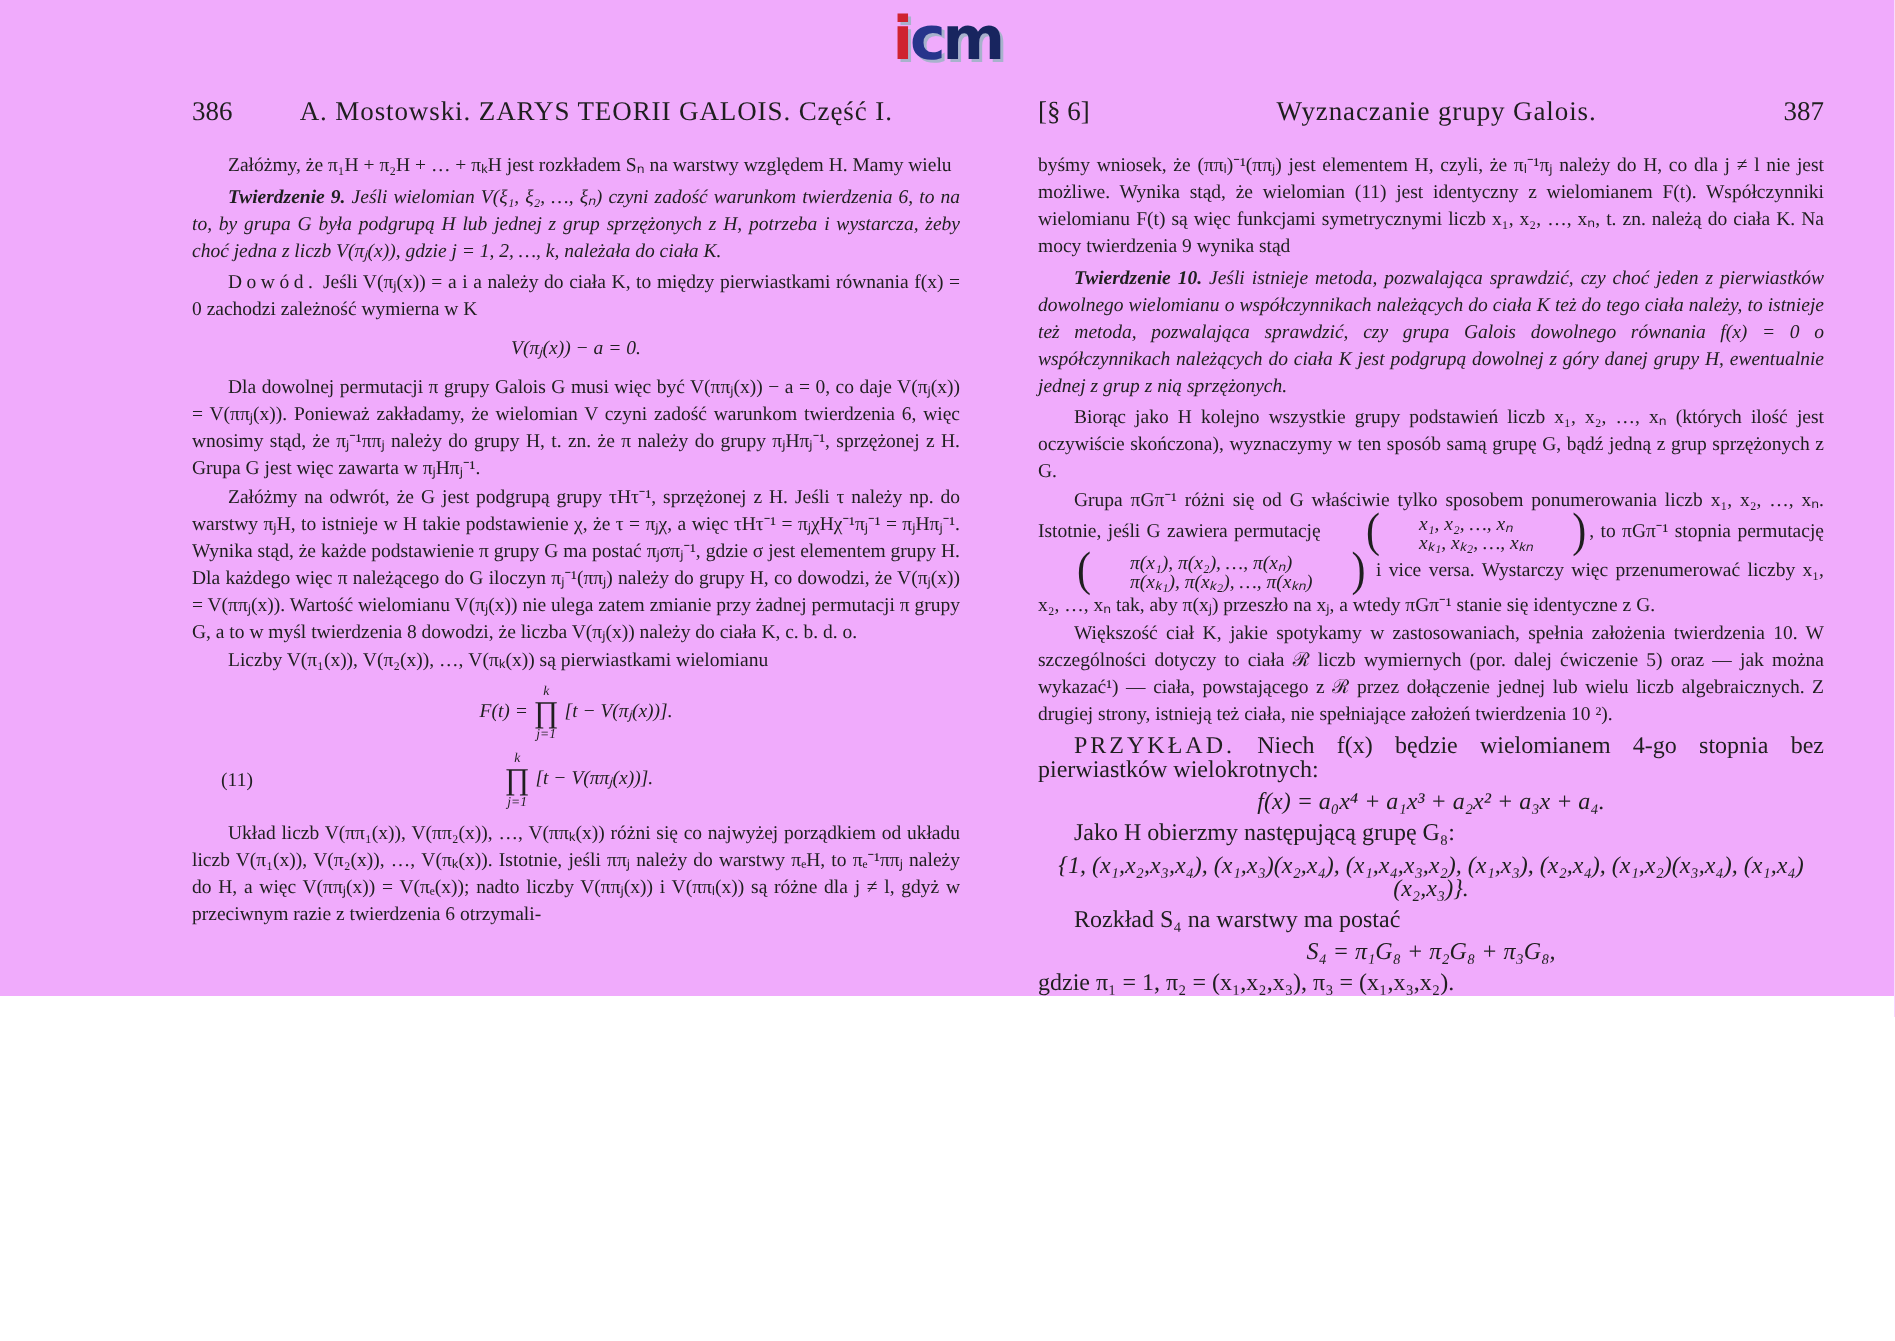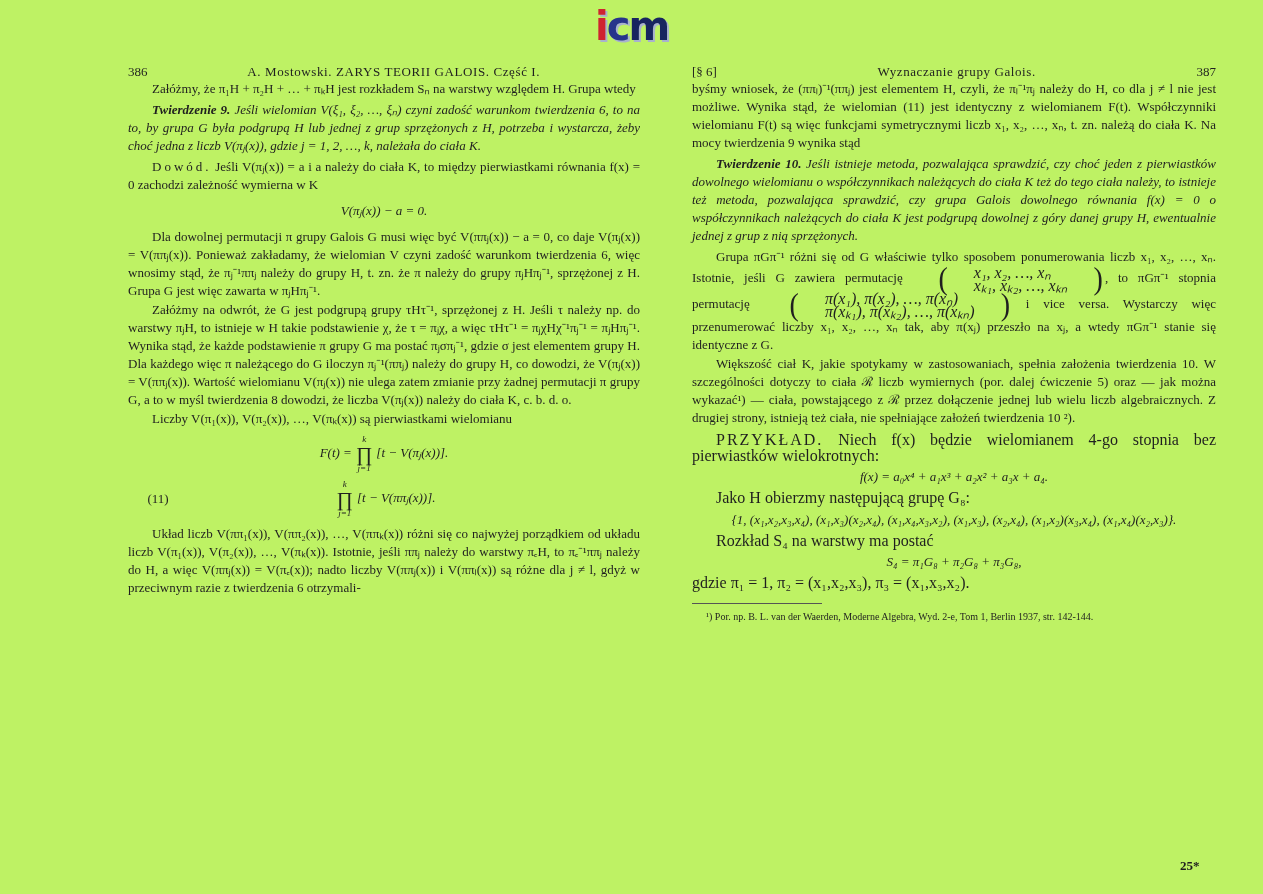--- a/index.html
+++ b/index.html
@@ -1,37 +1,37 @@
 <!DOCTYPE html>
 <html><head>
 <meta charset="utf-8">
 <style>
   html,body{margin:0;padding:0;background:#ffffff;}
   .canvas{
-    position:relative;width:1263px;height:894px;overflow:hidden;
-    background:#bef264;color:#1f1f1f;
+    position:relative;width:1263px;height:664px;overflow:hidden;
+    background:#f0abfc;color:#1f1f1f;
     font-family:"Liberation Serif", serif;
   }
   
   .logo{
     position:absolute;top:6px;left:50%;transform:translateX(-50%);
     font-family:"DejaVu Sans", sans-serif;font-weight:bold;
     font-size:40px;line-height:1;letter-spacing:-2px;
     text-shadow:2px 2px 0 #a8b2cc;
     user-select:none;
   }
   .logo .li{color:#cf2330;}
   .logo .lc{color:#27348b;}
   .logo .lm{color:#18255f;}
   
   .page{position:absolute;top:64px;}
   .page.left{left:128px;width:512px;}
   .page.right{left:692px;width:524px;}
   .pghead{
-    display:flex;align-items:flex-start;font-size:13px;
+    display:flex;align-items:flex-start;font-size:18px;margin-bottom:16px;
   }
   .pghead .pgnum{flex:0 0 auto;}
   .pghead .runhead{flex:1;text-align:center;letter-spacing:0.6px;}
   .pghead.three .sect{flex:0 0 auto;}
   .pghead.three .pgnum{margin-left:auto;flex:0 0 auto;}
   
   .para{
     margin:0 0 1px 0;font-size:13px;line-height:18px;text-align:justify;
   }
   .indent{text-indent:24px;}
@@ -52,27 +52,27 @@
     vertical-align:middle;line-height:1;margin:0 4px;font-style:italic;
   }
   .prod .lim{font-size:9px;line-height:9px;}
   .prod .op{font-size:20px;line-height:20px;font-style:normal;}
   
   .pmatrix{
     display:inline-flex;align-items:center;vertical-align:middle;
     font-style:italic;margin:0 2px;
   }
   .pmatrix .paren{font-size:28px;line-height:26px;transform:scaleY(1.15);font-style:normal;}
-  .pmatrix .rows{display:inline-flex;flex-direction:column;font-size:16px;line-height:13px;padding:0 2px;}
+  .pmatrix .rows{display:inline-flex;flex-direction:column;font-size:13px;line-height:13px;padding:0 2px;}
   
   .small{font-size:16px;line-height:15.5px;}
   .small.para{margin-top:5px;}
   .exlead{letter-spacing:2px;}
   .sformula{
-    text-align:center;font-style:italic;font-size:13px;margin:6px 0;line-height:15px;
+    text-align:center;font-style:italic;font-size:16px;margin:6px 0;line-height:15px;
   }
   
   .fnrule{width:130px;border-top:1px solid #555;margin:12px 0 5px 0;height:0;}
   .footnote{font-size:10px;line-height:15.5px;text-align:justify;margin:0 0 2px 0;text-indent:14px;}
   .footer-mark{position:absolute;top:858px;left:1180px;font-size:13px;font-weight:bold;}
 </style>
 </head>
 <body>
 
 <div class="canvas">
@@ -80,21 +80,21 @@
   <div class="logo">
     <span class="li">i</span><span class="lc">c</span><span class="lm">m</span>
   </div>
 
   <div class="page left">
     <div class="pghead">
       <span class="pgnum">386</span>
       <span class="runhead">A. Mostowski. ZARYS TEORII GALOIS. Część I.</span>
     </div>
 
-    <p class="para indent">Załóżmy, że π₁H + π₂H + … + πₖH jest rozkładem Sₙ na warstwy względem H. Grupa wtedy</p>
+    <p class="para indent">Załóżmy, że π₁H + π₂H + … + πₖH jest rozkładem Sₙ na warstwy względem H. Mamy wielu</p>
 
     <p class="para indent thm"><span class="lead">Twierdzenie 9.</span><span> Jeśli wielomian V(ξ₁, ξ₂, …, ξₙ) czyni zadość warunkom twierdzenia 6, to na to, by grupa G była podgrupą H lub jednej z grup sprzężonych z H, potrzeba i wystarcza, żeby choć jedna z liczb V(πⱼ(x)), gdzie j = 1, 2, …, k, należała do ciała K.</span></p>
 
     <p class="para indent"><span class="spaced">Dowód.</span><span> Jeśli V(πⱼ(x)) = a i a należy do ciała K, to między pierwiastkami równania f(x) = 0 zachodzi zależność wymierna w K</span></p>
 
     <div class="formula">V(πⱼ(x)) − a = 0.</div>
 
     <p class="para indent">Dla dowolnej permutacji π grupy Galois G musi więc być V(ππⱼ(x)) − a = 0, co daje V(πⱼ(x)) = V(ππⱼ(x)). Ponieważ zakładamy, że wielomian V czyni zadość warunkom twierdzenia 6, więc wnosimy stąd, że πⱼ⁻¹ππⱼ należy do grupy H, t. zn. że π należy do grupy πⱼHπⱼ⁻¹, sprzężonej z H. Grupa G jest więc zawarta w πⱼHπⱼ⁻¹.</p>
 
     <p class="para indent">Załóżmy na odwrót, że G jest podgrupą grupy τHτ⁻¹, sprzężonej z H. Jeśli τ należy np. do warstwy πⱼH, to istnieje w H takie podstawienie χ, że τ = πⱼχ, a więc τHτ⁻¹ = πⱼχHχ⁻¹πⱼ⁻¹ = πⱼHπⱼ⁻¹. Wynika stąd, że każde podstawienie π grupy G ma postać πⱼσπⱼ⁻¹, gdzie σ jest elementem grupy H. Dla każdego więc π należącego do G iloczyn πⱼ⁻¹(ππⱼ) należy do grupy H, co dowodzi, że V(πⱼ(x)) = V(ππⱼ(x)). Wartość wielomianu V(πⱼ(x)) nie ulega zatem zmianie przy żadnej permutacji π grupy G, a to w myśl twierdzenia 8 dowodzi, że liczba V(πⱼ(x)) należy do ciała K, c. b. d. o.</p>
@@ -127,20 +127,21 @@
     <div class="pghead three">
       <span class="sect">[§ 6]</span>
       <span class="runhead">Wyznaczanie grupy Galois.</span>
       <span class="pgnum">387</span>
     </div>
 
     <p class="para">byśmy wniosek, że (ππₗ)⁻¹(ππⱼ) jest elementem H, czyli, że πₗ⁻¹πⱼ należy do H, co dla j ≠ l nie jest możliwe. Wynika stąd, że wielomian (11) jest identyczny z wielomianem F(t). Współczynniki wielomianu F(t) są więc funkcjami symetrycznymi liczb x₁, x₂, …, xₙ, t. zn. należą do ciała K. Na mocy twierdzenia 9 wynika stąd</p>
 
     <p class="para indent thm"><span class="lead">Twierdzenie 10.</span><span> Jeśli istnieje metoda, pozwalająca sprawdzić, czy choć jeden z pierwiastków dowolnego wielomianu o współczynnikach należących do ciała K też do tego ciała należy, to istnieje też metoda, pozwalająca sprawdzić, czy grupa Galois dowolnego równania f(x) = 0 o współczynnikach należących do ciała K jest podgrupą dowolnej z góry danej grupy H, ewentualnie jednej z grup z nią sprzężonych.</span></p>
 
+    <p class="para indent">Biorąc jako H kolejno wszystkie grupy podstawień liczb x₁, x₂, …, xₙ (których ilość jest oczywiście skończona), wyznaczymy w ten sposób samą grupę G, bądź jedną z grup sprzężonych z G.</p>
 
     <p class="para indent"><span>Grupa πGπ⁻¹ różni się od G właściwie tylko sposobem ponumerowania liczb x₁, x₂, …, xₙ. Istotnie, jeśli G zawiera permutację </span><span class="pmatrix">
           <span class="paren">(</span>
           <span class="rows">
             <span>x₁, x₂, …, xₙ</span>
             <span>xₖ₁, xₖ₂, …, xₖₙ</span>
           </span>
           <span class="paren">)</span>
         </span><span>, to πGπ⁻¹ stopnia permutację </span><span class="pmatrix">
           <span class="paren">(</span>

